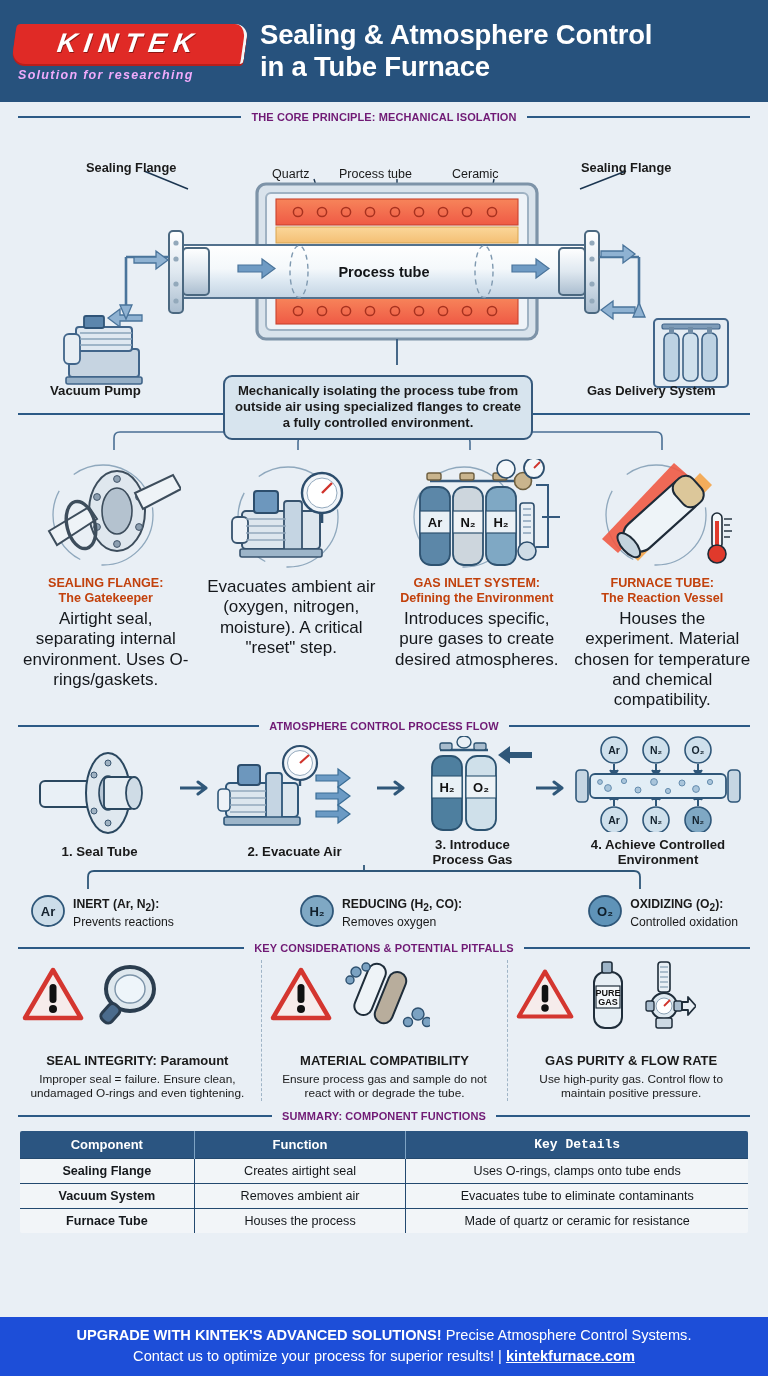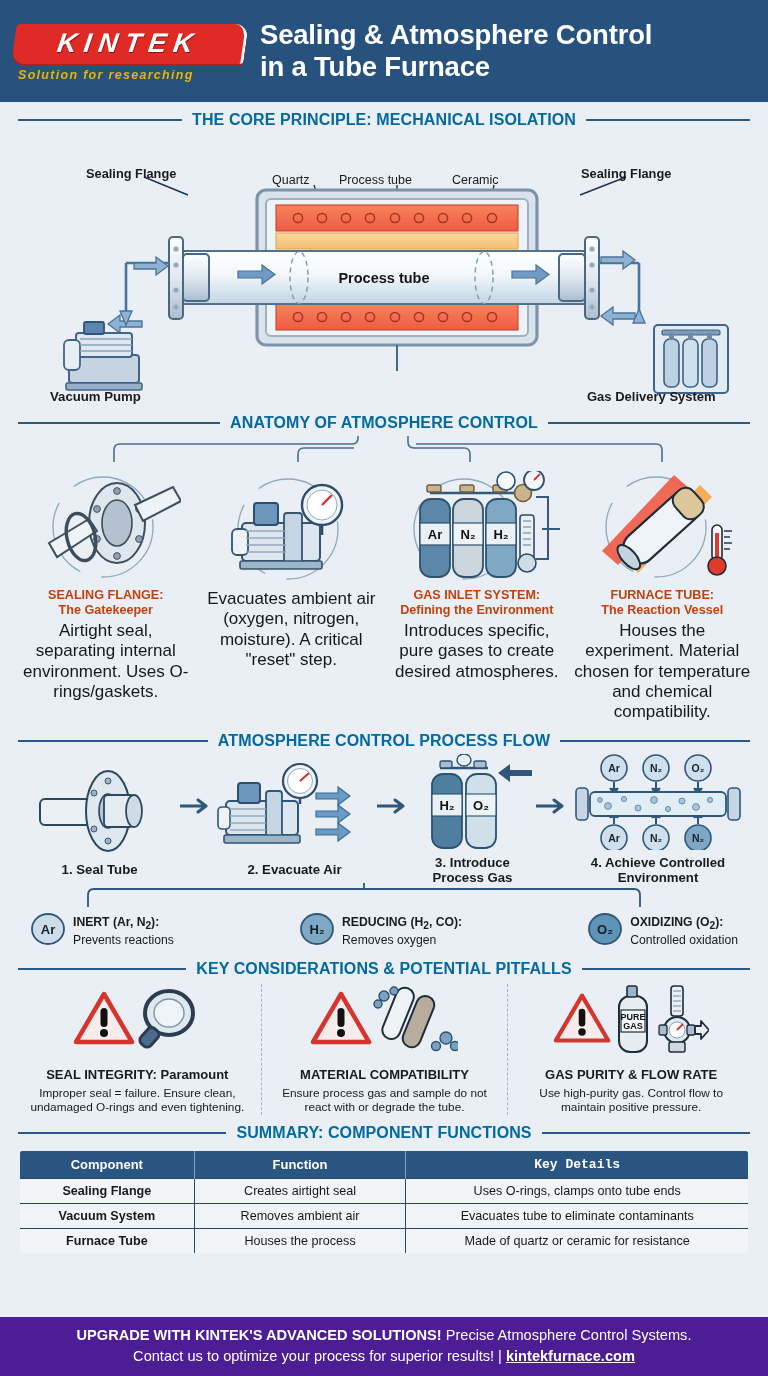--- a/index.html
+++ b/index.html
@@ -36,21 +36,21 @@
   .logo-word {
     color: #ffffff;
     font-weight: bold;
     font-style: italic;
     font-size: 27px;
     letter-spacing: 7px;
     line-height: 1.05;
     text-shadow: 1px 1px 0 #8c1714;
   }
   .logo-tag {
-    color: #eab308;
+    color: #f0abfc;
     font-style: italic;
     font-size: 12.5px;
     letter-spacing: 1.3px;
     margin-top: 3px;
     padding-left: 4px;
     font-weight: bold;
   }
   .header-title {
     color: #ffffff;
     font-size: 27.5px;
@@ -63,24 +63,24 @@
   
   .sec-head {
     display: flex;
     align-items: center;
     gap: 10px;
     padding: 0 18px;
     margin: 9px 0 4px 0;
   }
   .sec-head .rule { flex: 1 1 auto; height: 2px; background: #2c5a86; }
   .sec-head .txt {
-    font-size: 16px;
+    font-size: 11px;
     font-weight: bold;
     letter-spacing: 0.1px;
-    color: #0369a1;
+    color: #701a75;
     white-space: nowrap;
   }
 
   .section { padding: 0 14px; }
 
   
   .core { position: relative; height: 272px; }
   .core svg { display: block; }
 
   
@@ -110,42 +110,42 @@
   .atm-row { display: flex; align-items: center; justify-content: space-between; padding: 0 16px; margin-top: 4px;}
   .atm { display: flex; align-items: center; gap: 7px; }
   .atm .badge { flex: 0 0 auto; }
   .atm .txt b { display: block; font-size: 12.2px; font-weight: bold; line-height: 1.15; }
   .atm .txt span { display: block; font-size: 12.2px; line-height: 1.2; }
 
   
   .pitfalls { display: grid; grid-template-columns: 1fr 1fr 1fr; margin-top: 2px; }
   .pit { text-align: center; padding: 0 8px; position: relative; }
   .pit + .pit { border-left: 1px dashed #9fb4c6; }
-  .pit .art { height: 74px; display: flex; align-items: center; justify-content: center; gap: 0; }
-  .pit h3 { font-size: 13px; font-weight: bold; margin-top: 10px; line-height: 1.15; }
+  .pit .art { height: 74px; display: flex; align-items: center; justify-content: flex-start; gap: 12px; }
+  .pit h3 { font-size: 13px; font-weight: bold; margin-top: 20px; line-height: 1.15; }
   .pit p { font-size: 11.8px; line-height: 1.2; margin-top: 3px; }
 
   
   .tbl-wrap { padding: 0 18px; margin-top: 3px; }
   table { width: 100%; border-collapse: collapse; border: 2px solid #23496f; border-radius: 4px; overflow:hidden;}
   thead th {
     background: #2b5581; color: #fff; font-size: 13px; font-weight: bold;
     padding: 6px 4px; text-align: center; border-right: 1px solid #7ea3c4;
   }
   thead th:last-child { border-right: none; font-family: Liberation Mono, monospace; }
   tbody td {
     background: #f2f5f8; font-size: 12.6px; padding: 5px 6px; text-align: center;
     border-top: 1px solid #23496f; border-right: 1px solid #23496f; color: #15181c;
   }
   tbody td:last-child { border-right: none; }
   tbody td.comp { font-weight: bold; }
 
   
   .footer {
-    background: #4c1d95; color: #fff; text-align: center;
+    background: #1d4ed8; color: #fff; text-align: center;
     padding: 9px 10px 10px 10px; margin-top: auto; line-height: 1.3;
   }
   .footer .l1 { font-size: 14.6px; }
   .footer .l1 b { font-weight: bold; }
   .footer .l2 { font-size: 14.6px; margin-top: 2px; }
   .footer .l2 u { text-decoration: underline; font-weight: bold; }
 </style>
 </head>
 <body>
 
@@ -306,20 +306,21 @@
     </svg>
 
     <div style="position:absolute;left:86px;top:33px;font-size:12.8px;font-weight:bold;">Sealing Flange</div>
     <div style="position:absolute;left:581px;top:33px;font-size:12.8px;font-weight:bold;">Sealing Flange</div>
     <div style="position:absolute;left:272px;top:40px;font-size:12.5px;">Quartz</div>
     <div style="position:absolute;left:339px;top:40px;font-size:12.5px;">Process tube</div>
     <div style="position:absolute;left:452px;top:40px;font-size:12.5px;text-align:right;">Ceramic</div>
     <div style="position:absolute;left:50px;top:256px;font-size:13.2px;font-weight:bold;">Vacuum Pump</div>
     <div style="position:absolute;left:587px;top:256px;font-size:13px;font-weight:bold;">Gas Delivery System</div>
 
+    <div style="position:absolute;left:223px;top:248px;width:310px;background:#d7e4ee;border:2px solid #36597c;border-radius:9px;padding:6px 10px;text-align:center;font-size:13.1px;font-weight:bold;line-height:1.24;">Mechanically isolating the process tube from outside air using specialized flanges to create a fully controlled environment.</div>
   </div>
 
   <div class="sec-head">
     <span class="rule"></span>
     <span class="txt">ANATOMY OF ATMOSPHERE CONTROL</span>
     <span class="rule"></span>
   </div>
 
   <div class="section">
     <svg width="740" height="26" viewBox="0 0 740 26">

